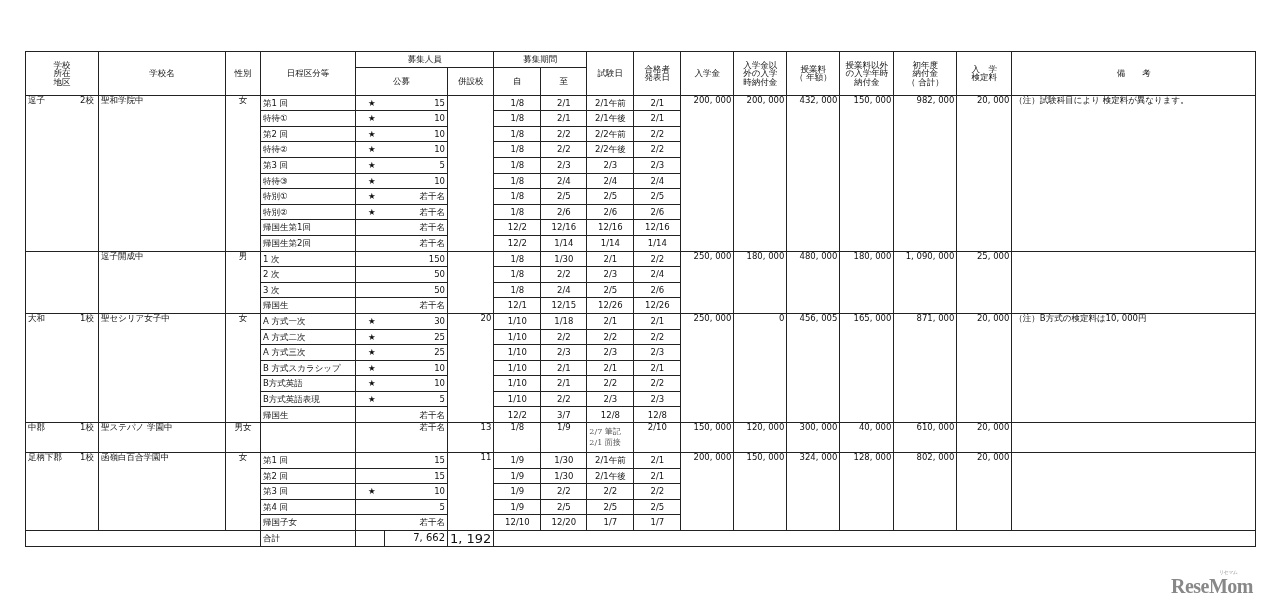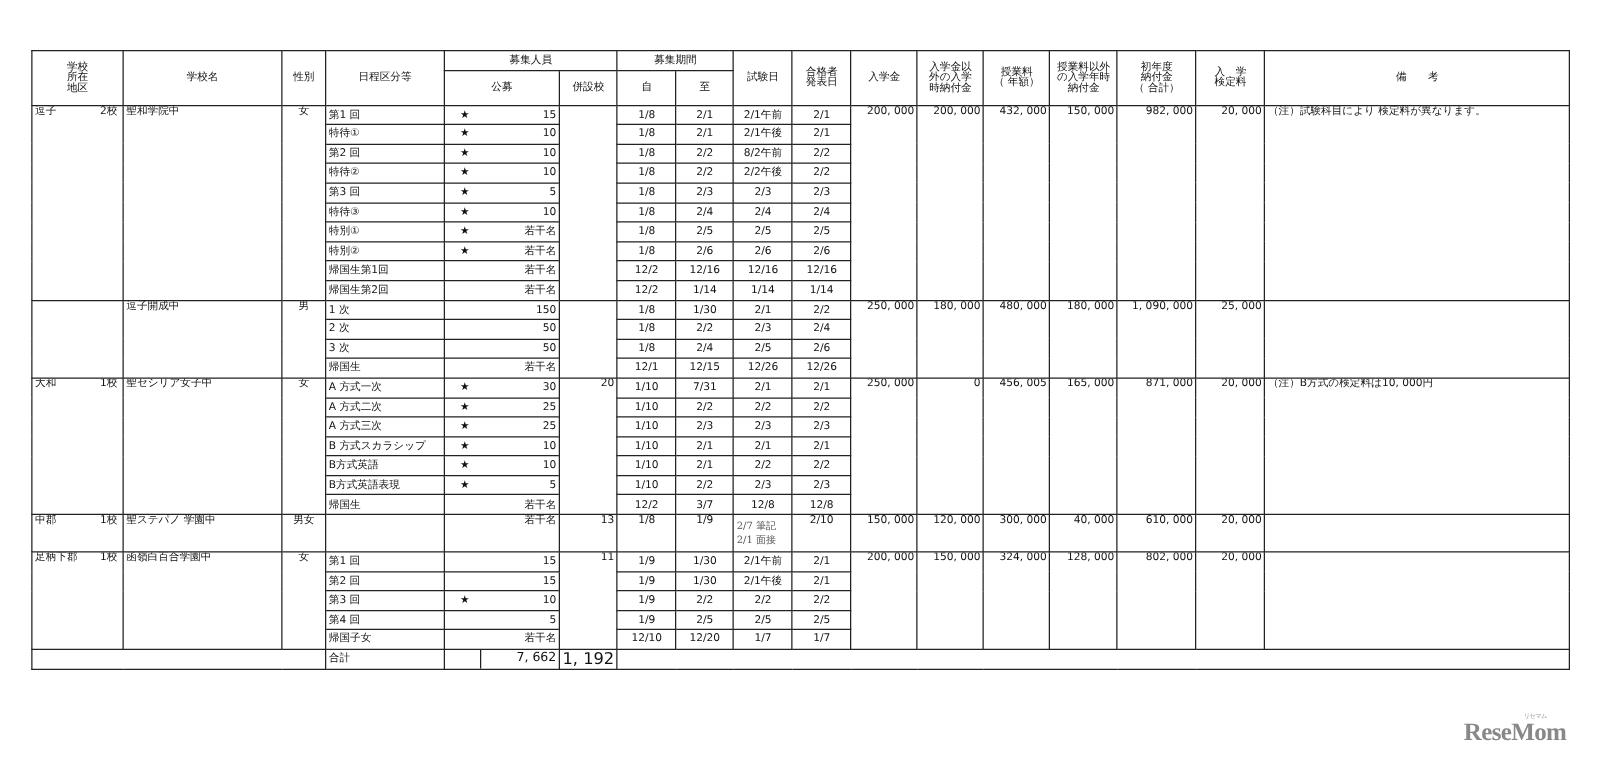--- a/index.html
+++ b/index.html
@@ -1,18 +1,18 @@
 <!DOCTYPE html>
 <html><head>
 <meta charset="utf-8">
 <style>
   html, body { margin:0; padding:0; background:#ffffff; }
   body { width:1280px; height:610px; position:relative; overflow:hidden;
          font-family:"DejaVu Sans", "Liberation Sans", sans-serif; color:#111; }
-  table.sheet { position:absolute; left:25px; top:40px; border-collapse:collapse;
+  table.sheet { position:absolute; left:25px; top:51px; border-collapse:collapse;
          table-layout:fixed; font-size:8.5px; line-height:1; }
   table.sheet td, table.sheet th { border:1px solid #222; padding:0 2px; height:14.6px;
          white-space:nowrap; overflow:hidden; font-weight:normal; }
   table.sheet th { font-size:8.5px; text-align:center; vertical-align:middle; }
   .hdr3 th { height:13px; }
   td.c { text-align:center; }
   td.r { text-align:right; }
   td.l { text-align:left; }
   td.top { vertical-align:top; padding-top:2px; }
   td.sub { border-top:1px solid #cfcfcf; border-bottom:1px solid #cfcfcf; }
@@ -134,21 +134,21 @@
         <td class="c sub ">2/1</td>
       </tr>
       <tr>
         <td class="l sub">第2 回</td>
         <td class="r sub ">
           <span class="star">★</span>
           <span class="num">10</span>
         </td>
         <td class="c sub ">1/8</td>
         <td class="c sub ">2/2</td>
-        <td class="c sub">8/2午前</td>
+        <td class="c sub">2/2午前</td>
         <td class="c sub ">2/2</td>
       </tr>
       <tr>
         <td class="l sub">特待②</td>
         <td class="r sub ">
           <span class="star">★</span>
           <span class="num">10</span>
         </td>
         <td class="c sub ">1/8</td>
         <td class="c sub ">2/2</td>
@@ -278,21 +278,21 @@
                    <span class="area-count">1校</span></td>
         <td class="l top" rowspan="7">聖セシリア女子中</td>
         <td class="c top" rowspan="7">女</td>
         <td class="l">A 方式一次</td>
         <td class="r ">
           <span class="star">★</span>
           <span class="num">30</span>
         </td>
         <td class="r top" rowspan="7">20</td>
         <td class="c ">1/10</td>
-        <td class="c ">7/31</td>
+        <td class="c ">1/18</td>
         <td class="c">2/1</td>
         <td class="c ">2/1</td>
         <td class="r top" rowspan="7">250, 000</td>
         <td class="r top" rowspan="7">0</td>
         <td class="r top" rowspan="7">456, 005</td>
         <td class="r top" rowspan="7">165, 000</td>
         <td class="r top" rowspan="7">871, 000</td>
         <td class="r top" rowspan="7">20, 000</td>
         <td class="l top" rowspan="7">（注）B方式の検定料は10, 000円</td>
       </tr>

